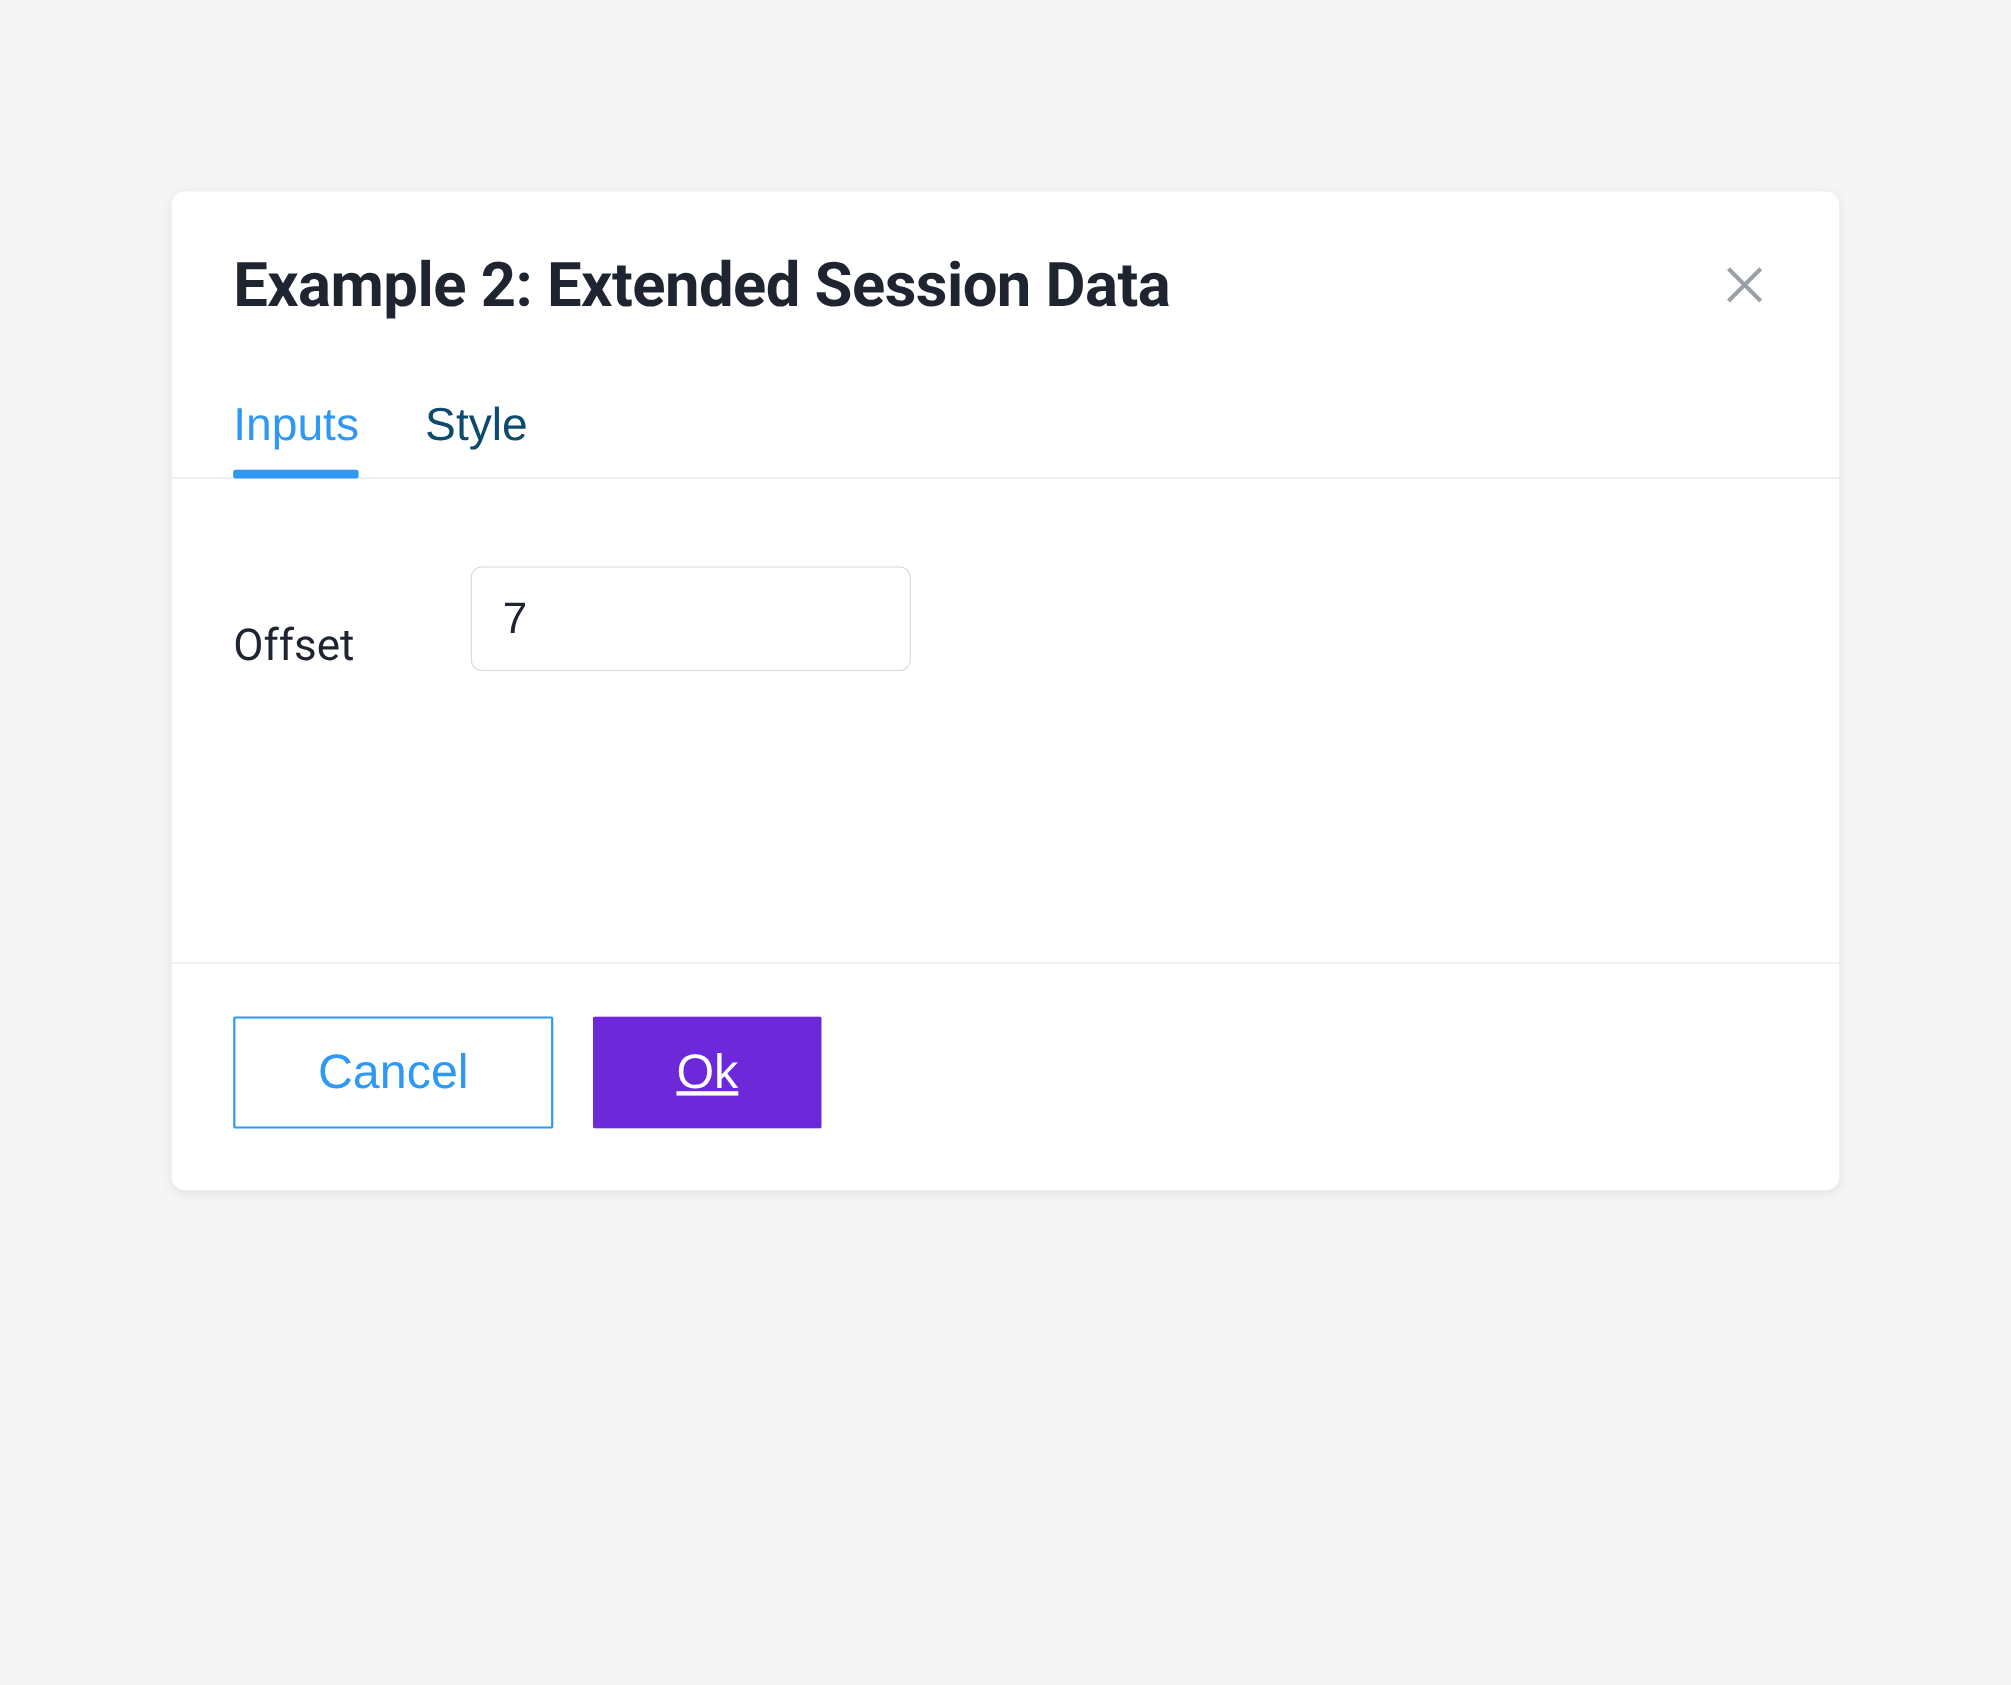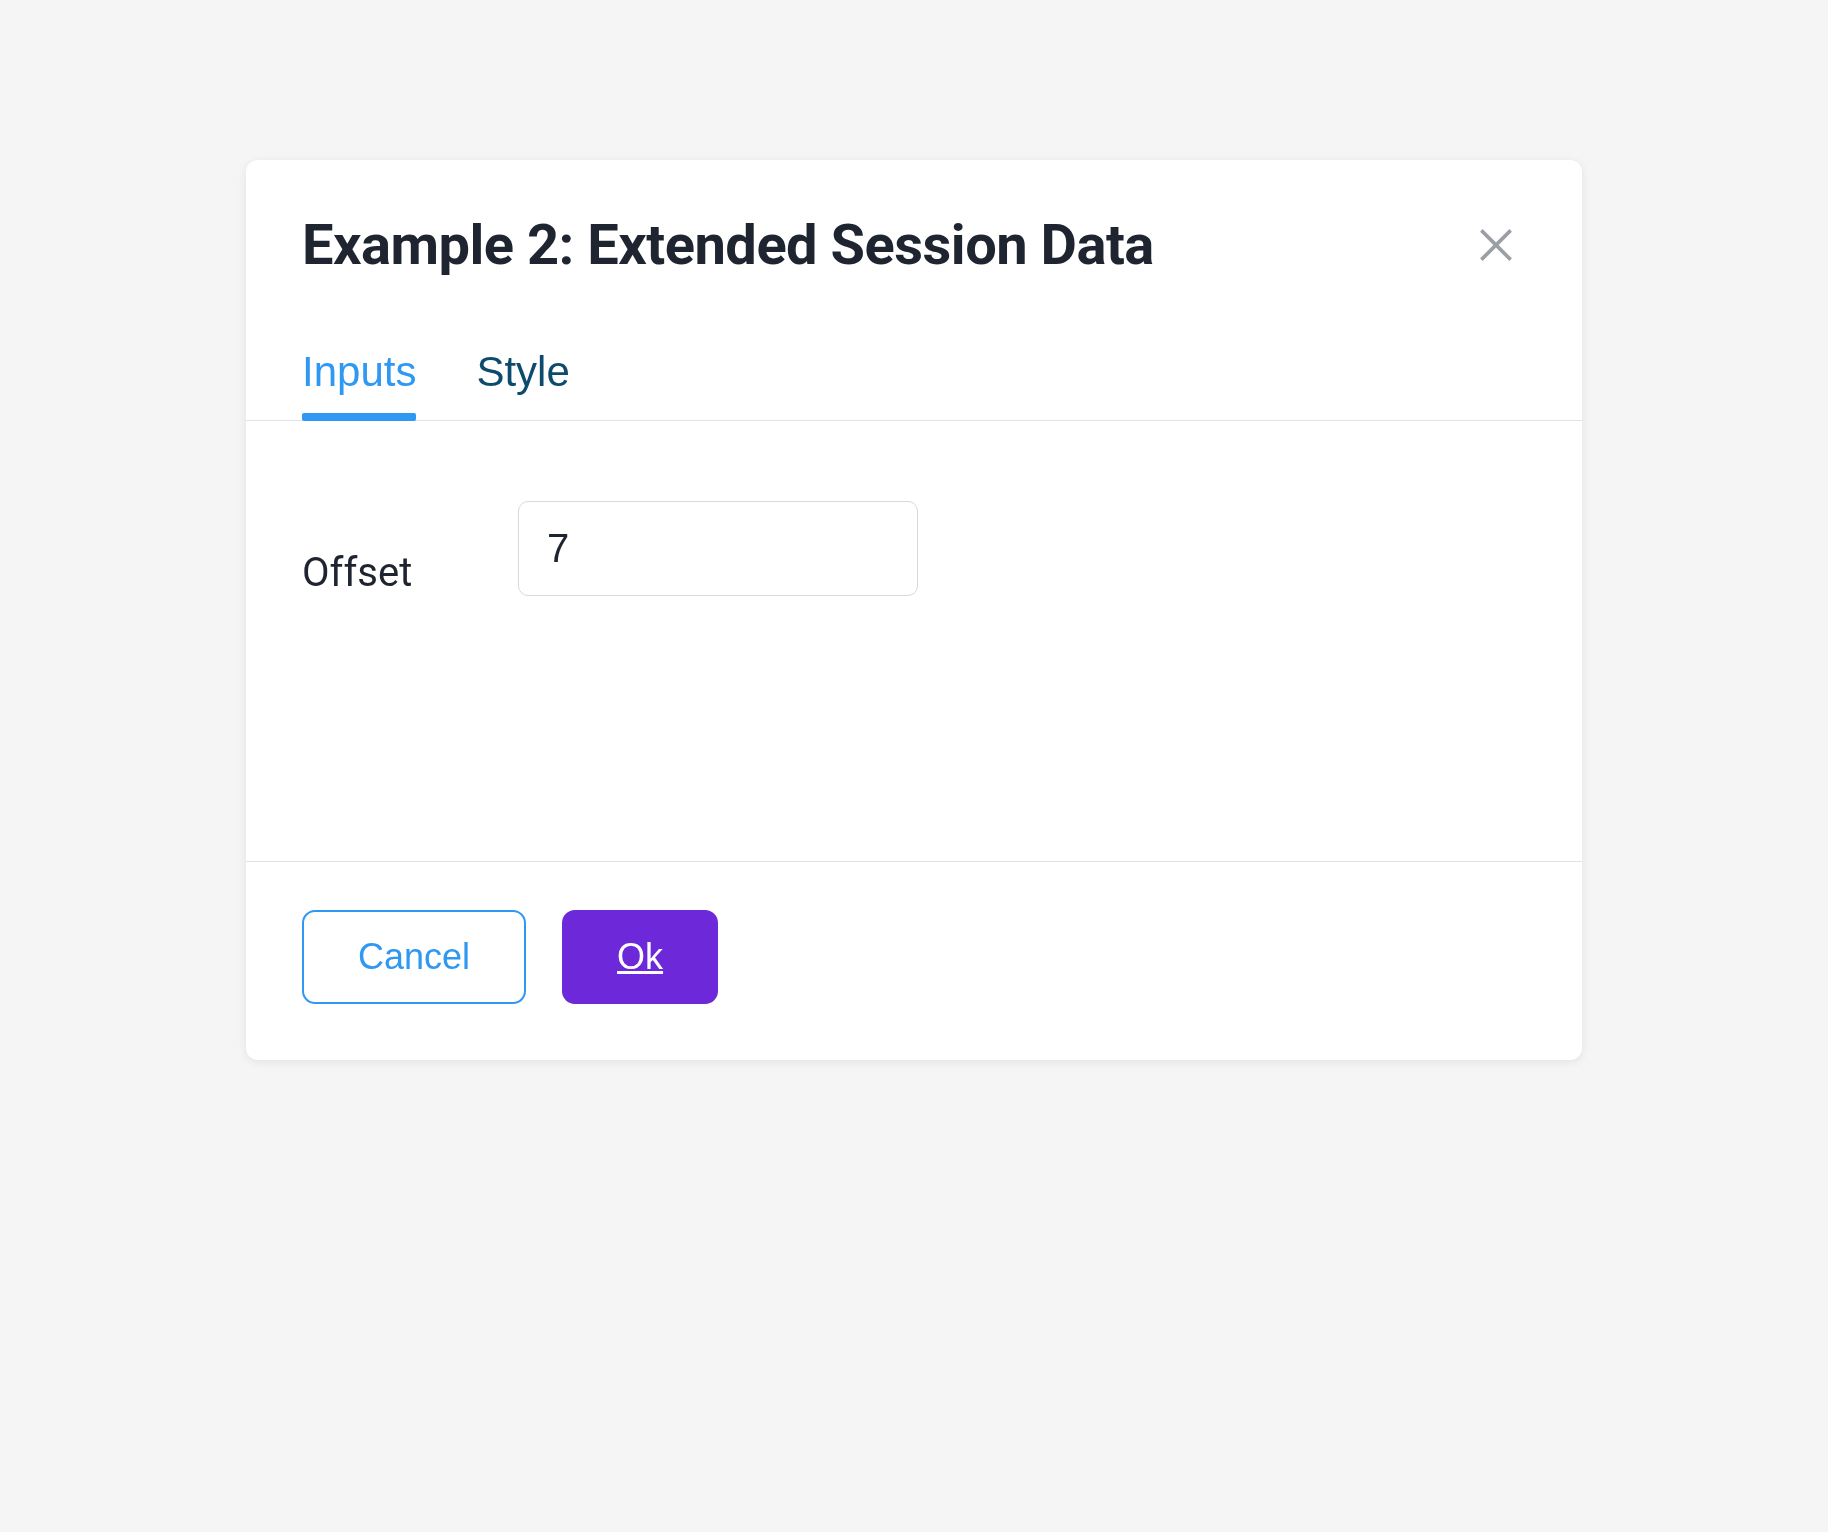--- a/index.html
+++ b/index.html
@@ -11,25 +11,26 @@
       font-family: -apple-system, BlinkMacSystemFont, "Segoe UI", Roboto, Helvetica, Arial, sans-serif;
       background: #f5f5f5;
       width: 1828px;
       height: 1532px;
       display: flex;
       align-items: flex-start;
       justify-content: center;
       padding-top: 160px;
     }
     .dialog {
-      width: 1336px;
+      width: 1516px;
       background: #ffffff;
       border-radius: 12px;
       box-shadow: 0 2px 10px rgba(0,0,0,0.08);
       overflow: hidden;
+      margin-top: 14px;
     }
     .dialog-header {
       display: flex;
       align-items: center;
       justify-content: space-between;
       padding: 52px 56px 30px 56px;
     }
     .dialog-title {
       font-size: 56px;
       font-weight: 700;
@@ -129,23 +130,23 @@
       height: 28px;
       stroke: #1f2530;
       stroke-width: 2.5;
       fill: none;
     }
     .footer-right {
       display: flex;
       gap: 36px;
     }
     .btn {
-      font-size: 36px;
-      border-radius: 13px;
-      padding: 24px 54px;
+      font-size: 44px;
+      border-radius: 2px;
+      padding: 24px 75px;
       cursor: pointer;
       border: 1px solid transparent;
     }
     .btn-cancel {
       background: #fff;
       color: #2f98f3;
       border: 2px solid #2f98f3;
     }
     .btn-ok {
       background: #6d28d9;

